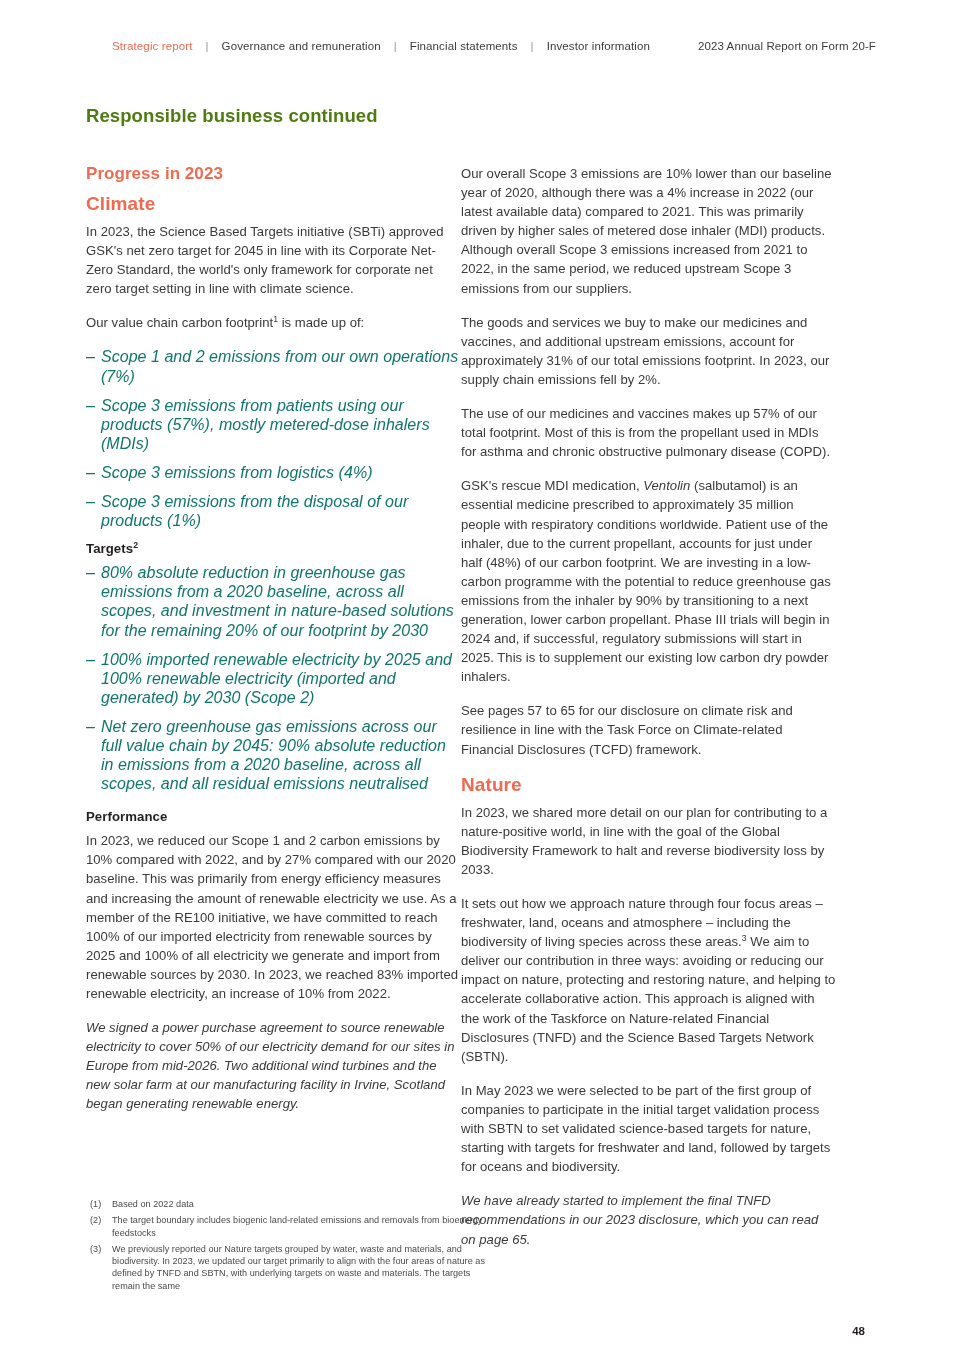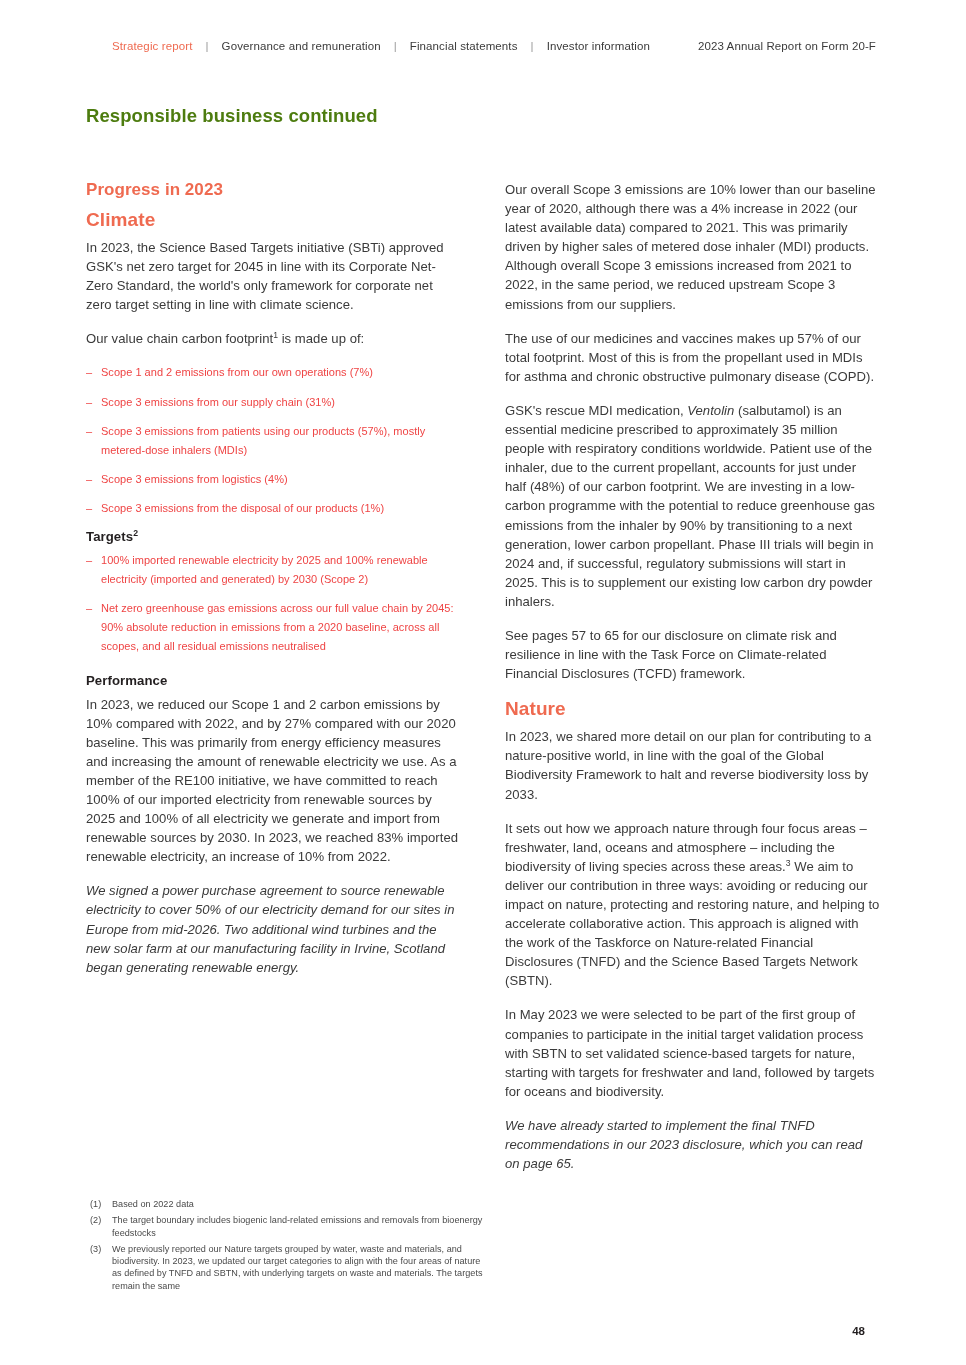--- a/index.html
+++ b/index.html
@@ -50,25 +50,24 @@
     left: 86px;
     font-size: 18.5px;
     font-weight: 600;
     letter-spacing: 0.005em;
     color: #4d7c0f;
   }
 
   
   .columns {
     position: absolute;
-    top: 180px;
+    top: 164px;
     left: 86px;
     width: 794px;
     display: flex;
-    gap: 44px;
   }
   .col { width: 375px; }
 
   h2.section-title {
     font-size: 17px;
     font-weight: 600;
     color: #ef6a50;
     letter-spacing: 0.003em;
     margin-bottom: 9px;
   }
@@ -95,27 +94,28 @@
     margin-bottom: 15px;
     letter-spacing: 0.002em;
   }
   p.body:last-child { margin-bottom: 0; font-style: italic; }
 
   ul.dash-list {
     list-style: none;
     margin-bottom: 11px;
   }
   ul.dash-list li {
-    font-size: 11px;
+    font-size: 16px;
     line-height: 19.1px;
-    color: #ef4444;
+    color: #0f766e;
     padding-left: 15px;
     position: relative;
     margin-bottom: 10px;
     letter-spacing: 0.002em;
+    font-style: italic;
   }
   ul.dash-list li:last-child { margin-bottom: 0; }
   ul.dash-list li::before {
     content: "\2013";
     position: absolute;
     left: 0;
     top: 0;
   }
 
   sup {
@@ -181,43 +181,44 @@
     <h2 class="section-title">Progress in 2023</h2>
 
     <h3 class="sub-accent">Climate</h3>
 
     <p class="body">In 2023, the Science Based Targets initiative (SBTi) approved GSK's net zero target for 2045 in line with its Corporate Net-Zero Standard, the world's only framework for corporate net zero target setting in line with climate science.</p>
 
     <p class="body"><span>Our value chain carbon footprint</span><sup>1</sup><span> is made up of:</span></p>
 
     <ul class="dash-list">
       <li>Scope 1 and 2 emissions from our own operations (7%)</li>
-      <li>Scope 3 emissions from our supply chain (31%)</li>
       <li>Scope 3 emissions from patients using our products (57%), mostly metered-dose inhalers (MDIs)</li>
       <li>Scope 3 emissions from logistics (4%)</li>
       <li>Scope 3 emissions from the disposal of our products (1%)</li>
     </ul>
 
     <h3 class="sub-black"><span>Targets</span><sup>2</sup></h3>
 
     <ul class="dash-list">
+      <li>80% absolute reduction in greenhouse gas emissions from a 2020 baseline, across all scopes, and investment in nature-based solutions for the remaining 20% of our footprint by 2030</li>
       <li>100% imported renewable electricity by 2025 and 100% renewable electricity (imported and generated) by 2030 (Scope 2)</li>
       <li>Net zero greenhouse gas emissions across our full value chain by 2045: 90% absolute reduction in emissions from a 2020 baseline, across all scopes, and all residual emissions neutralised</li>
     </ul>
 
     <h3 class="sub-black spaced">Performance</h3>
 
     <p class="body">In 2023, we reduced our Scope 1 and 2 carbon emissions by 10% compared with 2022, and by 27% compared with our 2020 baseline. This was primarily from energy efficiency measures and increasing the amount of renewable electricity we use. As a member of the RE100 initiative, we have committed to reach 100% of our imported electricity from renewable sources by 2025 and 100% of all electricity we generate and import from renewable sources by 2030. In 2023, we reached 83% imported renewable electricity, an increase of 10% from 2022.</p>
     <p class="body">We signed a power purchase agreement to source renewable electricity to cover 50% of our electricity demand for our sites in Europe from mid-2026. Two additional wind turbines and the new solar farm at our manufacturing facility in Irvine, Scotland began generating renewable energy.</p>
 
   </div>
 
   <div class="col">
 
     <p class="body">Our overall Scope 3 emissions are 10% lower than our baseline year of 2020, although there was a 4% increase in 2022 (our latest available data) compared to 2021. This was primarily driven by higher sales of metered dose inhaler (MDI) products. Although overall Scope 3 emissions increased from 2021 to 2022, in the same period, we reduced upstream Scope 3 emissions from our suppliers.</p>
+    <p class="body">The goods and services we buy to make our medicines and vaccines, and additional upstream emissions, account for approximately 31% of our total emissions footprint. In 2023, our supply chain emissions fell by 2%.</p>
     <p class="body">The use of our medicines and vaccines makes up 57% of our total footprint. Most of this is from the propellant used in MDIs for asthma and chronic obstructive pulmonary disease (COPD).</p>
 
     <p class="body"><span>GSK's rescue MDI medication, </span><em>Ventolin</em><span> (salbutamol) is an essential medicine prescribed to approximately 35 million people with respiratory conditions worldwide. Patient use of the inhaler, due to the current propellant, accounts for just under half (48%) of our carbon footprint. We are investing in a low-carbon programme with the potential to reduce greenhouse gas emissions from the inhaler by 90% by transitioning to a next generation, lower carbon propellant. Phase III trials will begin in 2024 and, if successful, regulatory submissions will start in 2025. This is to supplement our existing low carbon dry powder inhalers.</span></p>
 
     <p class="body">See pages 57 to 65 for our disclosure on climate risk and resilience in line with the Task Force on Climate-related Financial Disclosures (TCFD) framework.</p>
 
     <h3 class="sub-accent">Nature</h3>
 
     <p class="body">In 2023, we shared more detail on our plan for contributing to a nature-positive world, in line with the goal of the Global Biodiversity Framework to halt and reverse biodiversity loss by 2033.</p>
 
@@ -233,17 +234,17 @@
   <div class="footnote">
     <span class="footnote-marker">(1)</span>
     <span class="footnote-text">Based on 2022 data</span>
   </div>
   <div class="footnote">
     <span class="footnote-marker">(2)</span>
     <span class="footnote-text">The target boundary includes biogenic land-related emissions and removals from bioenergy feedstocks</span>
   </div>
   <div class="footnote">
     <span class="footnote-marker">(3)</span>
-    <span class="footnote-text">We previously reported our Nature targets grouped by water, waste and materials, and biodiversity. In 2023, we updated our target categories to align with the four areas of nature as defined by TNFD and SBTN, with underlying targets on waste and materials. The targets remain the same</span>
+    <span class="footnote-text">We previously reported our Nature targets grouped by water, waste and materials, and biodiversity. In 2023, we updated our target primarily to align with the four areas of nature as defined by TNFD and SBTN, with underlying targets on waste and materials. The targets remain the same</span>
   </div>
 </div>
 
 <div class="page-number">48</div>
 
 </body></html>

